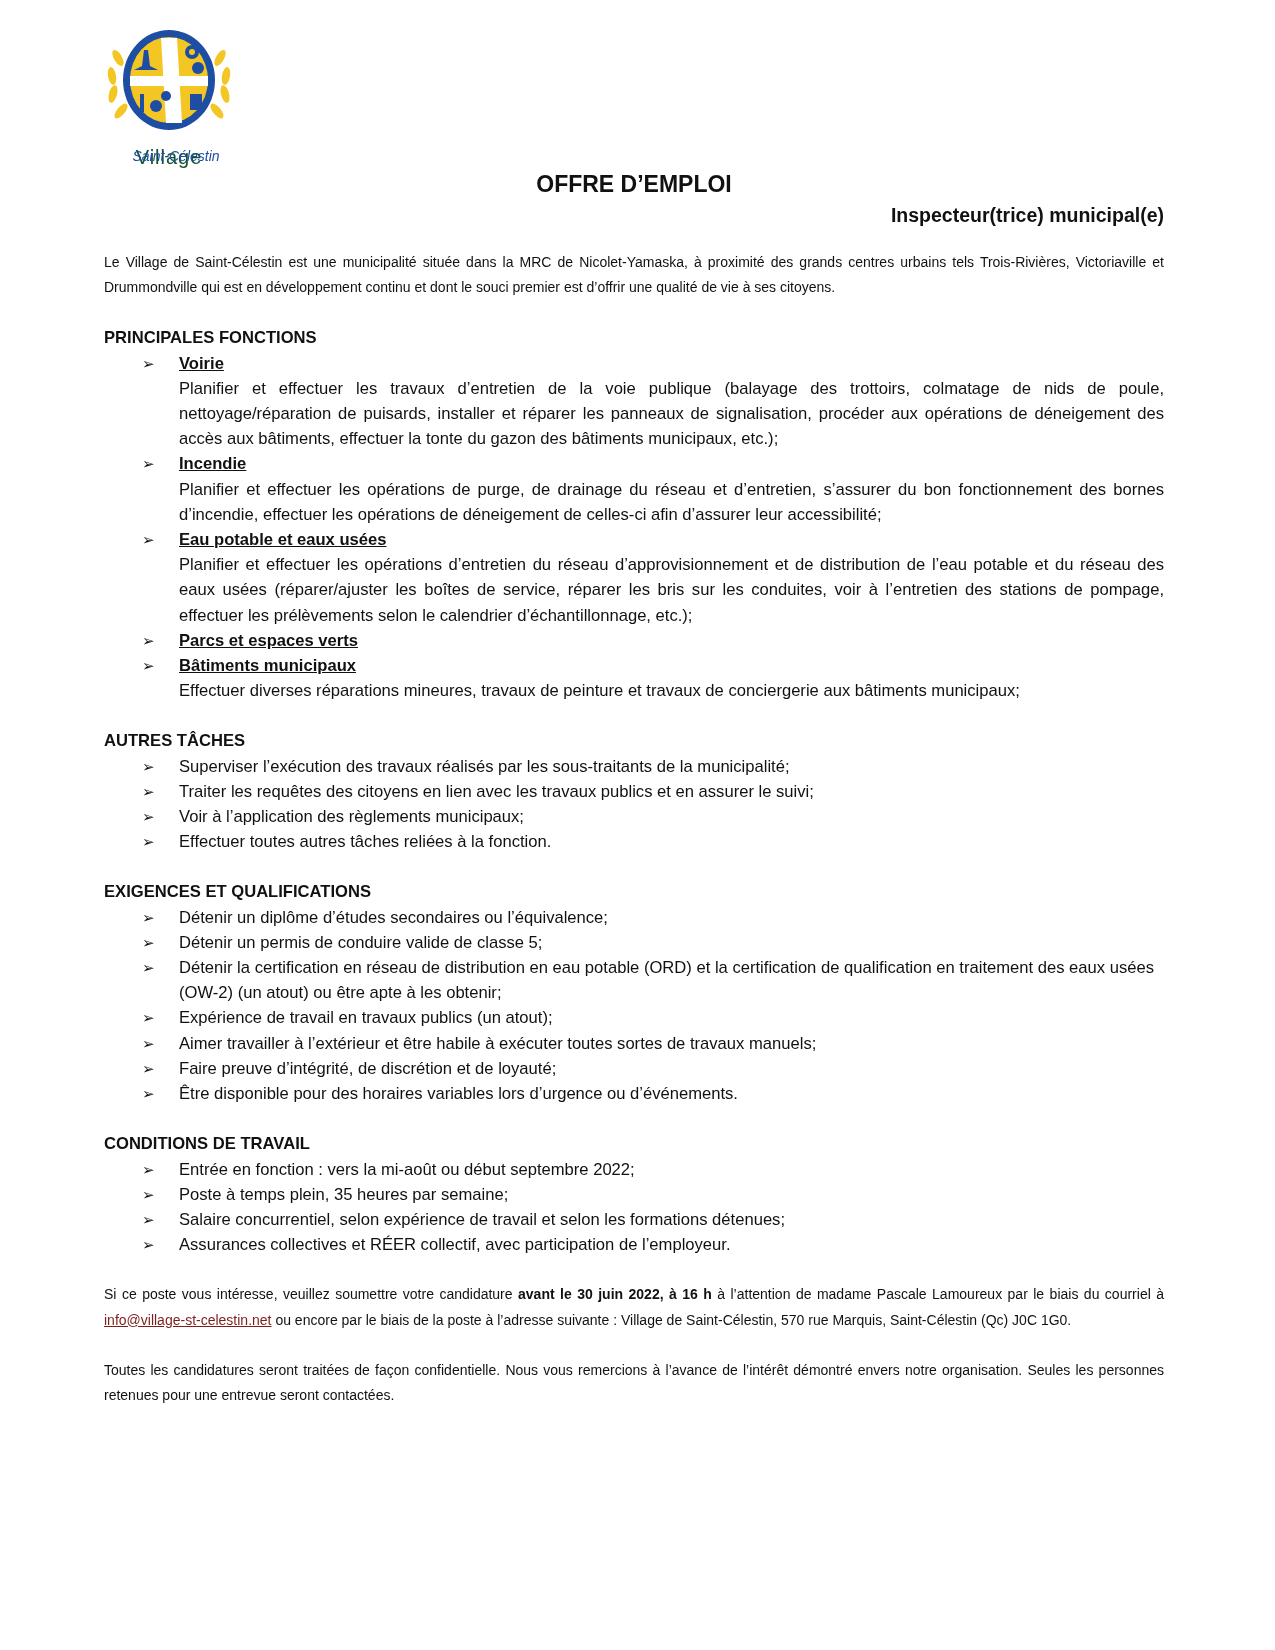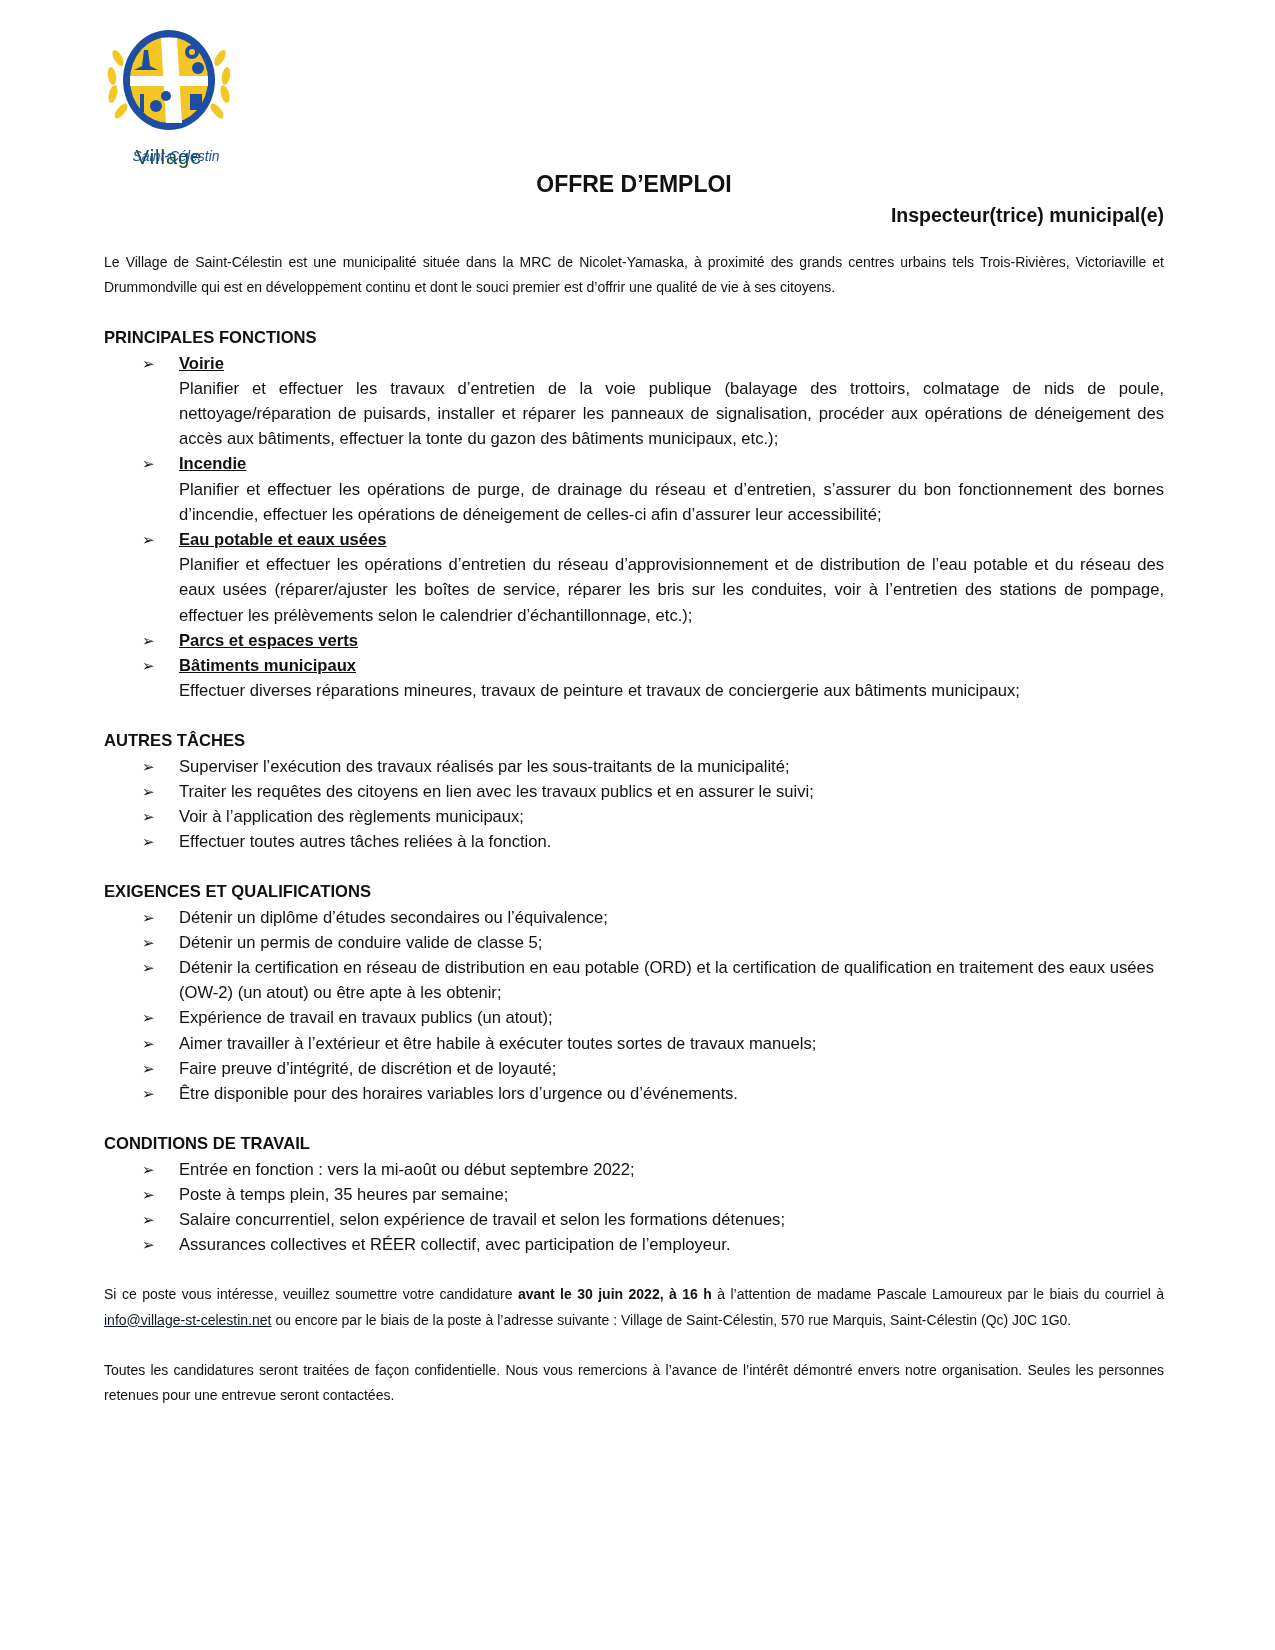--- a/index.html
+++ b/index.html
@@ -14,21 +14,21 @@
   .doc { position: absolute; left: 104px; top: 168px; width: 1060px; }
   .title { text-align: center; font-weight: bold; font-size: 23px; margin: 0; line-height: 32px; }
   .subtitle { text-align: right; font-weight: bold; font-size: 19.5px; margin: 0 0 20px 0; line-height: 30px; }
   p { margin: 0 0 25px 0; font-size: 14px; line-height: 25.2px; text-align: justify; }
   .section-head { font-weight: bold; font-size: 16.6px; line-height: 25.2px; margin: 0; }
   ul { list-style: none; margin: 0 0 25px 0; padding: 0; }
   li { position: relative; padding-left: 75px; font-size: 16.6px; line-height: 25.2px; text-align: justify; }
   li .arrow { position: absolute; left: 38px; top: 0; font-size: 15px; }
   li .fn-title { font-weight: bold; display: block; text-decoration: underline; }
   .deadline { font-weight: bold; }
-  .email { color: #0f172a; text-decoration: underline; }
+  .email { color: #7f1d1d; text-decoration: underline; }
 </style>
 </head>
 <body>
 
 <div class="logo">
   <svg width="130" height="105" viewBox="0 0 130 105">
 
     <g fill="#f3c623">
       <ellipse cx="14" cy="30" rx="4" ry="9" transform="rotate(-30 14 30)"></ellipse>
       <ellipse cx="8" cy="48" rx="4" ry="9" transform="rotate(-10 8 48)"></ellipse>

